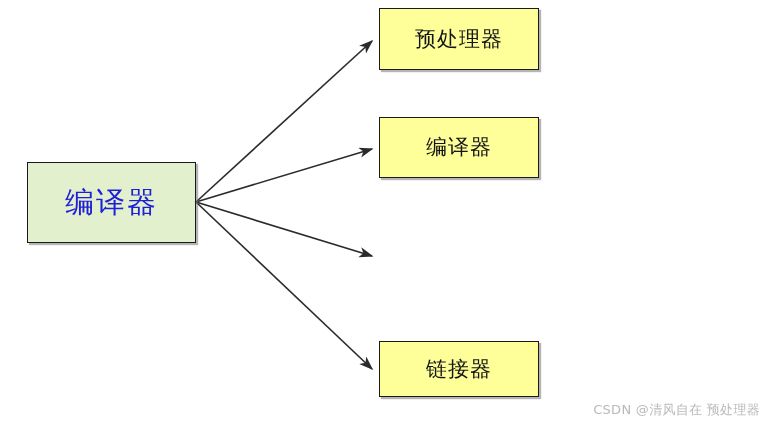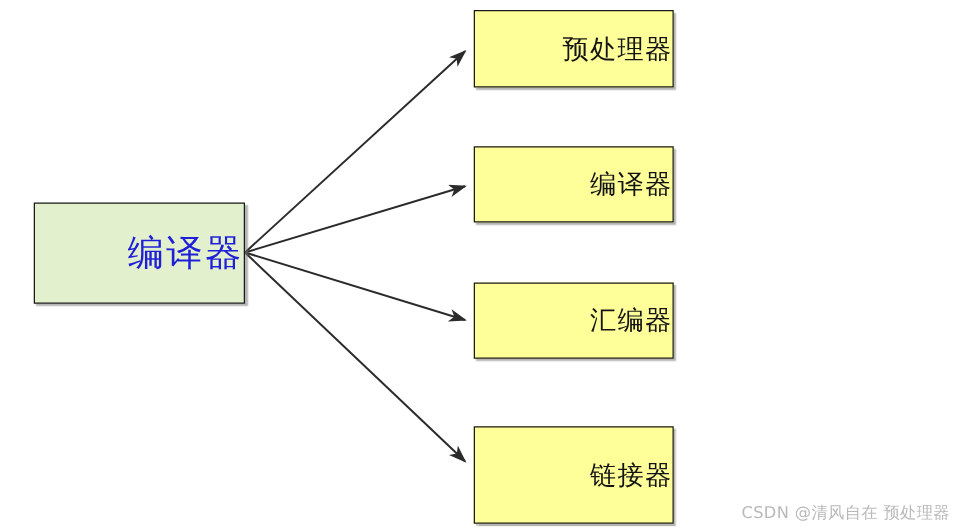--- a/index.html
+++ b/index.html
@@ -25,21 +25,21 @@
     left: 0;
     top: 0;
     width: 768px;
     height: 423px;
   }
   .node {
     position: absolute;
     box-sizing: border-box;
     display: flex;
     align-items: center;
-    justify-content: flex-end;
+    justify-content: center;
     border: 1.5px solid #1a1a1a;
     box-shadow: 2px 2px 1px rgba(120,120,120,0.55);
   }
   .node-source {
     background: #e2f0ce;
   }
   .node-target {
     background: #ffff99;
   }
   .node-label {
@@ -90,23 +90,20 @@
   </div>
 
   <div class="node node-target" style="left:379px; top:8px; width:160px; height:62px;">
     <span class="node-label">预处理器</span>
   </div>
 
   <div class="node node-target" style="left:379px; top:117px; width:160px; height:61px;">
     <span class="node-label">编译器</span>
   </div>
 
-  <div class="node node-target" style="left:379px; top:226px; width:160px; height:61px;">
-    <span class="node-label">汇编器</span>
-  </div>
 
-  <div class="node node-target" style="left:379px; top:341px; width:160px; height:78px;">
+  <div class="node node-target" style="left:379px; top:341px; width:160px; height:56px;">
     <span class="node-label">链接器</span>
   </div>
 
   <div id="watermark">CSDN @清风自在 预处理器</div>
 
 </div>
 
 </body></html>

